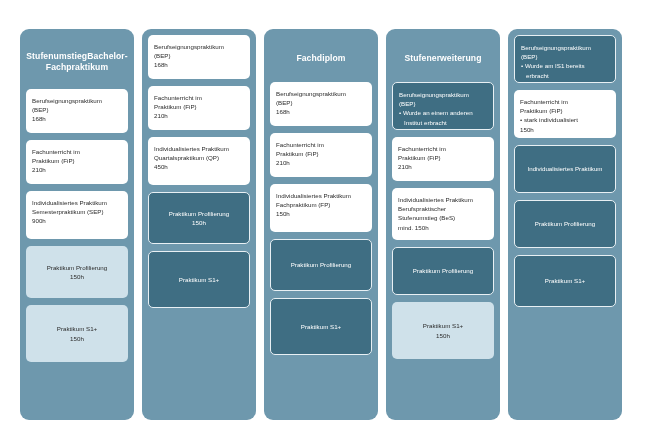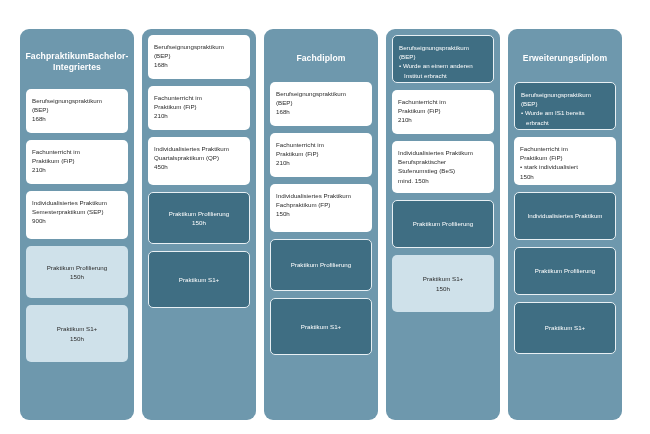--- a/index.html
+++ b/index.html
@@ -108,21 +108,21 @@
   .h4 { height: 48px; }
   .h5 { height: 52px; }
   .h6 { height: 57px; }
 </style>
 </head>
 <body>
 
 <div class="board" id="board">
     <div class="column">
       <div class="col-header" style="height: 54px;">
-        <div><span class="line">Fachpraktikum</span><span class="line">Bachelor-</span><span class="line">Integriertes</span></div>
+        <div><span class="line">Stufenumstieg</span><span class="line">Bachelor-</span><span class="line">Fachpraktikum</span></div>
       </div>
       <div class="cards">
         <div class="card white h3">
           <span class="line">Berufseignungspraktikum</span>
           <span class="line">(BEP)</span>
           <span class="line">168h</span>
         </div>
         <div class="card white h3">
           <span class="line">Fachunterricht im</span>
           <span class="line">Praktikum (FiP)</span>
@@ -191,20 +191,23 @@
         </div>
         <div class="card dark h5">
           <span class="line">Praktikum Profilierung</span>
         </div>
         <div class="card dark h6">
           <span class="line">Praktikum S1+</span>
         </div>
       </div>
     </div>
     <div class="column">
+      <div class="col-header" style="height: 47px;">
+        <div><span class="line">Stufenerweiterung</span></div>
+      </div>
       <div class="cards">
         <div class="card dark left h4">
           <span class="line">Berufseignungspraktikum</span>
           <span class="line">(BEP)</span>
           <span class="bullet">• Wurde an einem anderen Institut erbracht</span>
         </div>
         <div class="card white h3">
           <span class="line">Fachunterricht im</span>
           <span class="line">Praktikum (FiP)</span>
           <span class="line">210h</span>
@@ -218,23 +221,20 @@
         <div class="card dark h4">
           <span class="line">Praktikum Profilierung</span>
         </div>
         <div class="card pale h6">
           <span class="line">Praktikum S1+</span>
           <span class="line">150h</span>
         </div>
       </div>
     </div>
     <div class="column">
-      <div class="col-header" style="height: 47px;">
-        <div><span class="line">Erweiterungsdiplom</span></div>
-      </div>
       <div class="cards">
         <div class="card dark left h4">
           <span class="line">Berufseignungspraktikum</span>
           <span class="line">(BEP)</span>
           <span class="bullet">• Wurde am IS1 bereits erbracht</span>
         </div>
         <div class="card white h4">
           <span class="line">Fachunterricht im</span>
           <span class="line">Praktikum (FiP)</span>
           <span class="bullet">• stark individualisiert</span>

